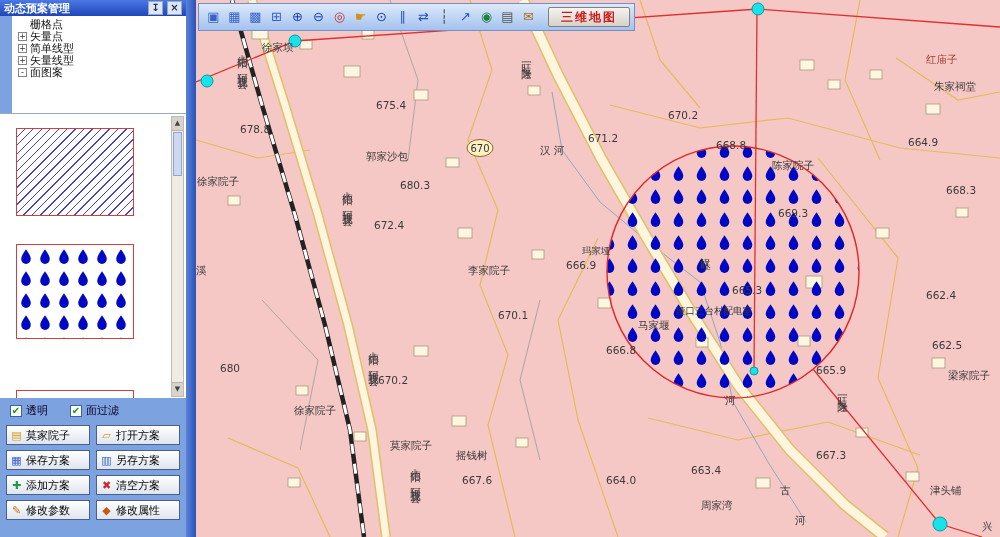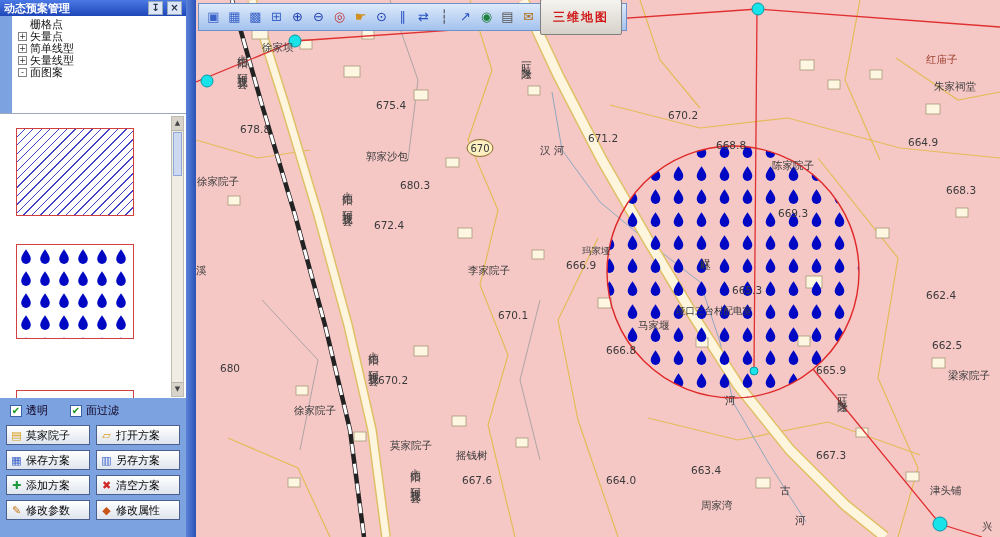--- a/index.html
+++ b/index.html
@@ -36,21 +36,21 @@
   .btngrid{display:grid;grid-template-columns:1fr 1fr;gap:5px 6px;padding:4px 6px}
   .sbtn{height:20px;display:flex;align-items:center;gap:3px;background:linear-gradient(#ffffff,#dfe5ee);border:1px solid #4a5f8e;font-size:11px;padding:0 3px;cursor:pointer;font-family:inherit;white-space:nowrap}
   .bicon{width:13px;text-align:center;font-size:11px;flex:0 0 13px}
 
   .splitter{position:absolute;left:186px;top:0;width:10px;height:537px;background:linear-gradient(90deg,#5a82d8,#2a52b8);cursor:ew-resize}
 
   
   #map-svg{position:absolute;left:196px;top:0;background:#f5c8c6;display:block}
   .maptoolbar{position:absolute;left:198px;top:3px;height:24px;display:flex;align-items:center;background:linear-gradient(#dce9fb,#a4c2ee);border:1px solid #7090c8;padding:1px 4px;gap:1px;z-index:5}
   .tbtn{width:21px;height:20px;border:1px solid transparent;background:transparent;font-size:13px;line-height:18px;padding:0;cursor:pointer;font-family:inherit}
-  .map3d{height:36px;background:linear-gradient(#f6f4f0,#d6d2ca);border:1px solid #808080;border-radius:2px;color:#d01818;font-weight:bold;font-size:12px;padding:0 12px;cursor:pointer;letter-spacing:2px;font-family:inherit}
+  .map3d{margin-left:8px;height:20px;background:linear-gradient(#f6f4f0,#d6d2ca);border:1px solid #808080;border-radius:2px;color:#d01818;font-weight:bold;font-size:12px;padding:0 12px;cursor:pointer;letter-spacing:2px;font-family:inherit}
   text{font-family:"DejaVu Sans","Liberation Sans",sans-serif}
 </style>
 </head>
 <body>
 
 <div id="app">
 
   <div id="sidebar">
     <div class="titlebar">
       <span class="ttext">动态预案管理</span>

